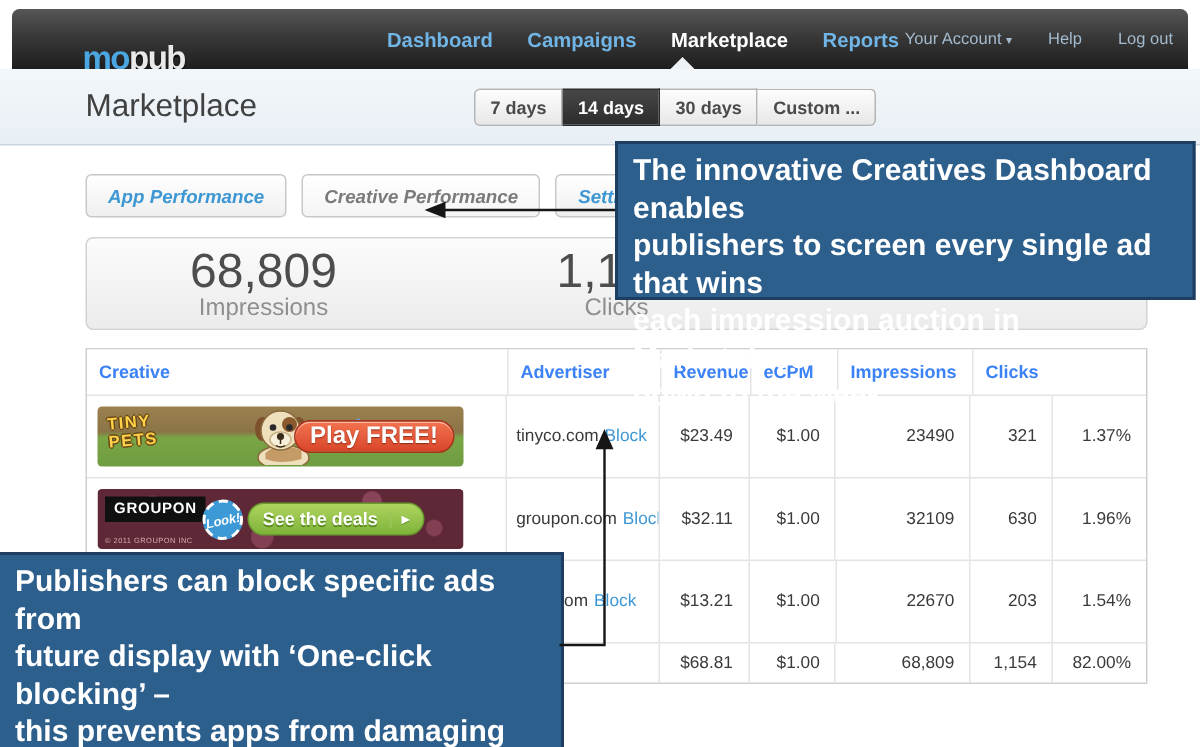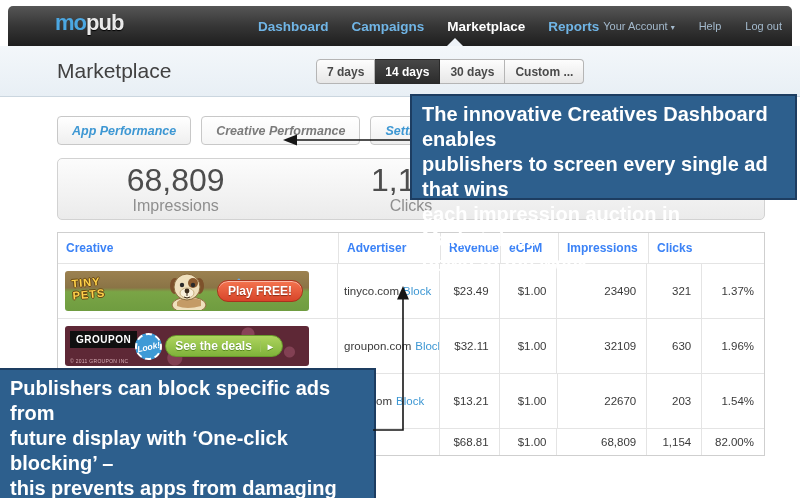--- a/index.html
+++ b/index.html
@@ -9,21 +9,21 @@
     font-family:"Liberation Sans", sans-serif; color:#333;
   }
 
   
   .nav {
     position:absolute; left:8px; top:6px; width:784px; height:40px;
     background:linear-gradient(180deg,#565656 0%,#363636 50%,#1e1e1e 100%);
     border-radius:5px 5px 0 0;
     display:flex; align-items:center;
   }
-  .logo { position:absolute; left:47px; top:4px; font-size:22px; font-weight:bold; letter-spacing:-1px; cursor:pointer; }
+  .logo { position:absolute; left:47px; top:20px; font-size:22px; font-weight:bold; letter-spacing:-1px; cursor:pointer; }
   .logo .mo { color:#4ba7e2; }
   .logo .pub { color:#e9e9e9; text-shadow:0 1px 1px #000; }
   .nav-links { position:absolute; left:250px; top:0; height:40px; display:flex; align-items:center; gap:23px; }
   .nav-link { font-size:13.5px; font-weight:bold; color:#70b5e6; cursor:pointer; white-space:nowrap; }
   .nav-link.active { color:#ffffff; }
   .nav-right { position:absolute; right:10px; top:0; height:40px; display:flex; align-items:center; gap:24px; }
   .nav-right .nav-small { font-size:11px; color:#a4bacd; cursor:pointer; white-space:nowrap; }
   .nav-caret { font-size:8px; color:#a4bacd; margin-left:3px; }
   .nav-pointer {
     position:absolute; left:447px; top:38px; width:0; height:0; z-index:5;
@@ -99,21 +99,21 @@
     background:linear-gradient(180deg,#9c8150 0%,#8a7446 42%,#7aa546 52%,#6f9c40 100%);
   }
   .tp-title { position:absolute; left:7px; top:5px; transform:rotate(-5deg); font-size:11px; font-weight:bold; line-height:12px; letter-spacing:1px; color:#ffd24a;
     text-shadow:-1px 0 #6b4a16,1px 0 #6b4a16,0 -1px #6b4a16,0 1px #6b4a16; }
   .tp-dog { position:absolute; left:90px; top:1px; }
   .tp-flower { position:absolute; left:168px; top:5px; font-size:14px; color:#6aa6de; }
   .tp-cta {
     position:absolute; right:6px; top:9px; height:22px; padding:0 10px;
     background:linear-gradient(180deg,#f4744f,#d8452a); border:1px solid #a83category;
     border:1px solid #a8331d; border-radius:11px; box-shadow:inset 0 1px 0 rgba(255,255,255,.5);
-    color:#fff; font-size:12px; font-weight:bold; display:flex; align-items:center; text-shadow:0 1px 1px #8a2a12;
+    color:#fff; font-size:16px; font-weight:bold; display:flex; align-items:center; text-shadow:0 1px 1px #8a2a12;
   }
   .banner-groupon {
     background-color:#5e2836;
     background-image:
       radial-gradient(circle at 15% 25%, rgba(214,120,150,.40) 0 5px, transparent 6px),
       radial-gradient(circle at 45% 80%, rgba(214,120,150,.30) 0 7px, transparent 8px),
       radial-gradient(circle at 75% 20%, rgba(214,120,150,.35) 0 6px, transparent 7px),
       radial-gradient(circle at 92% 65%, rgba(214,120,150,.30) 0 5px, transparent 6px);
   }
   .gr-logo {

